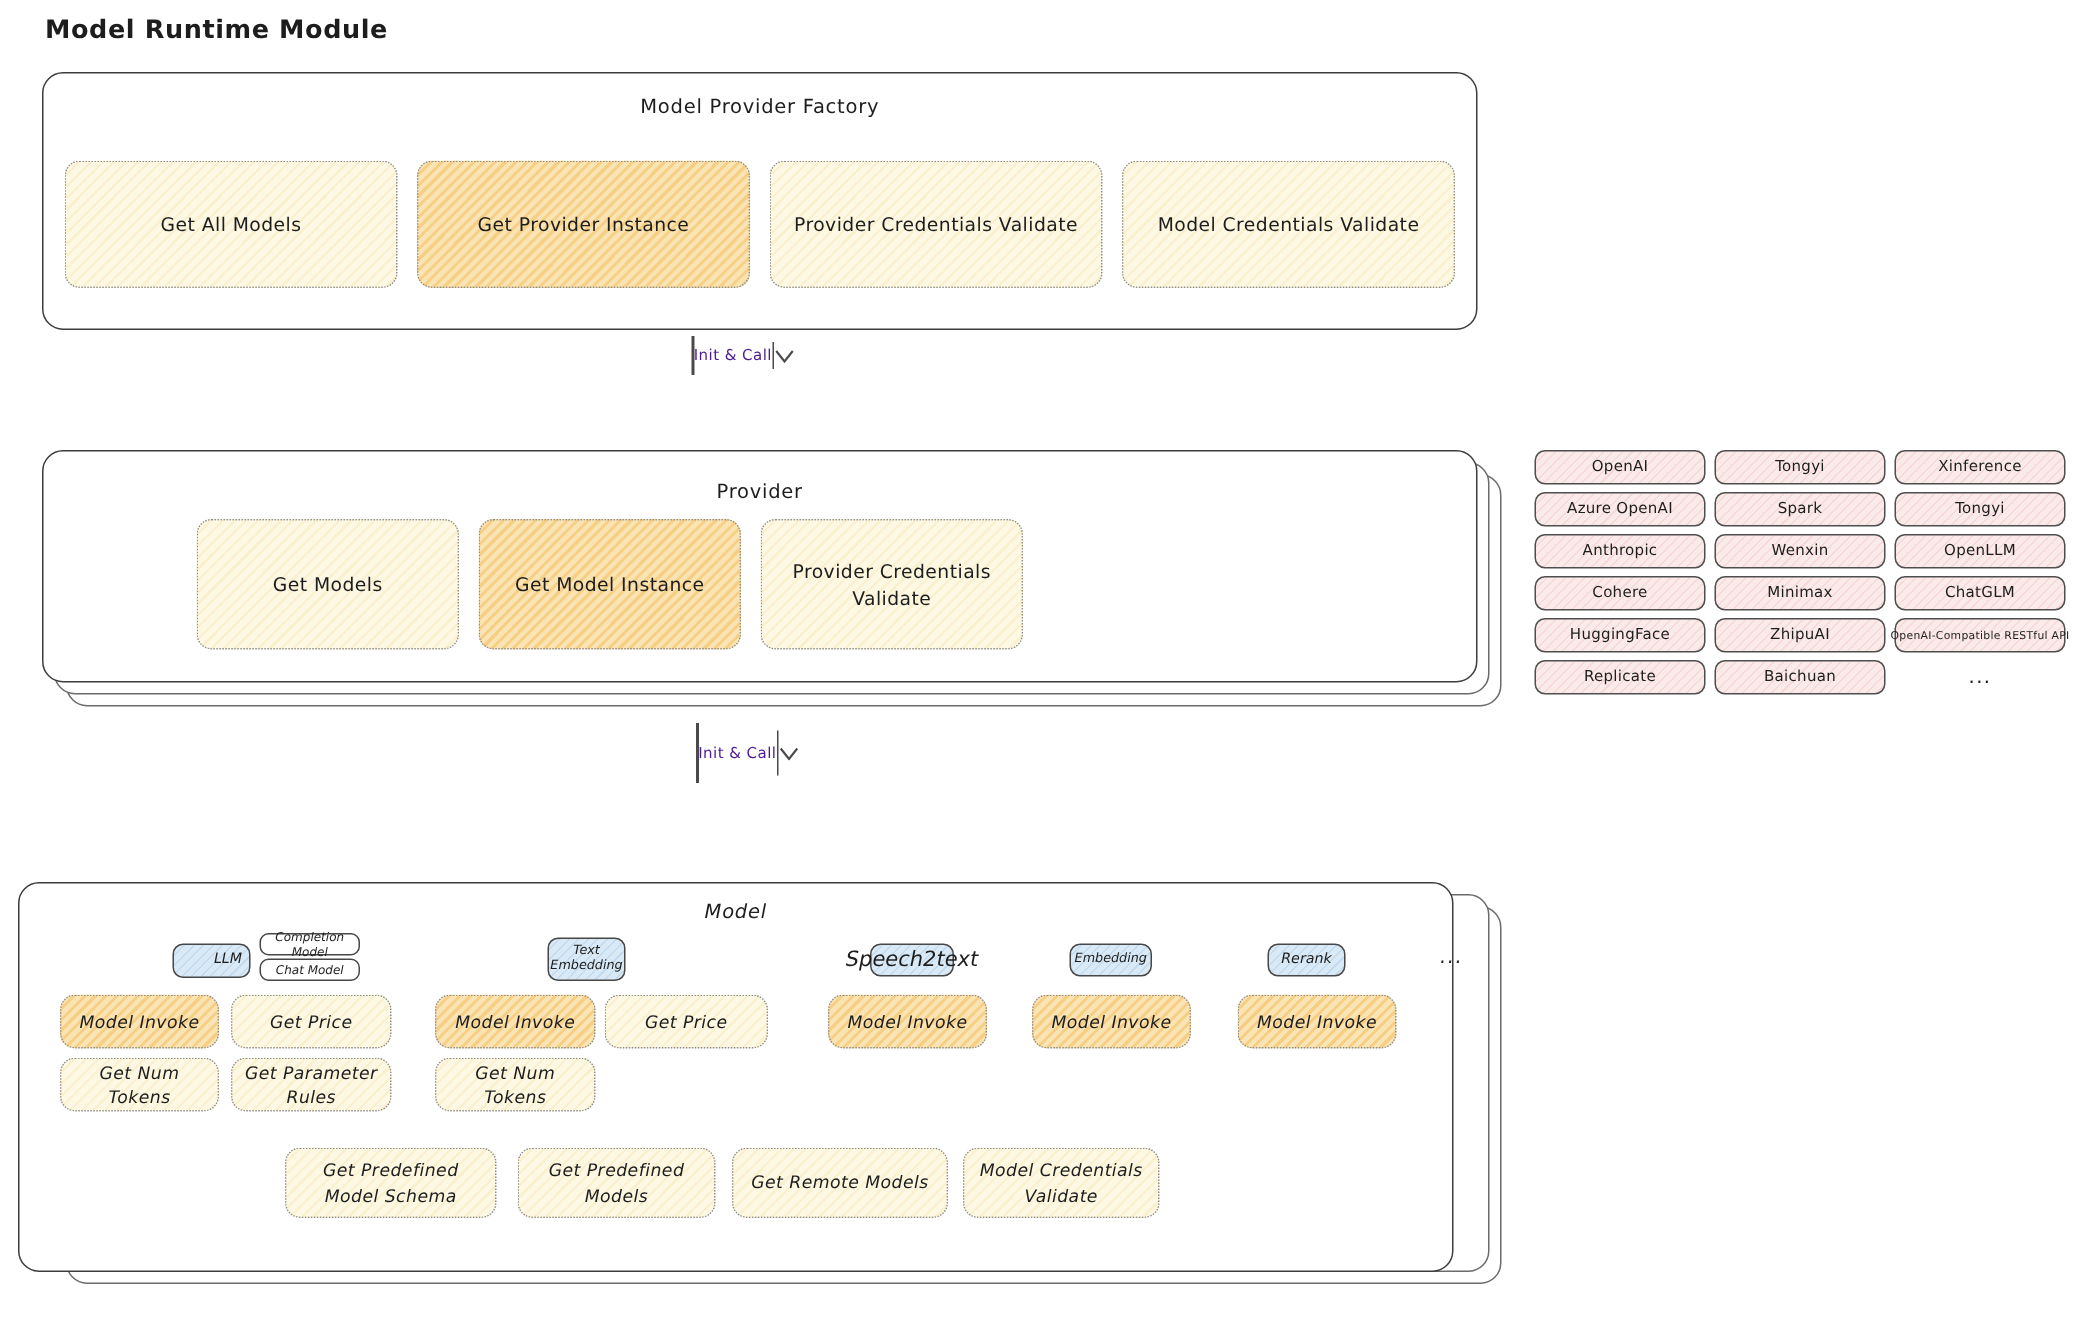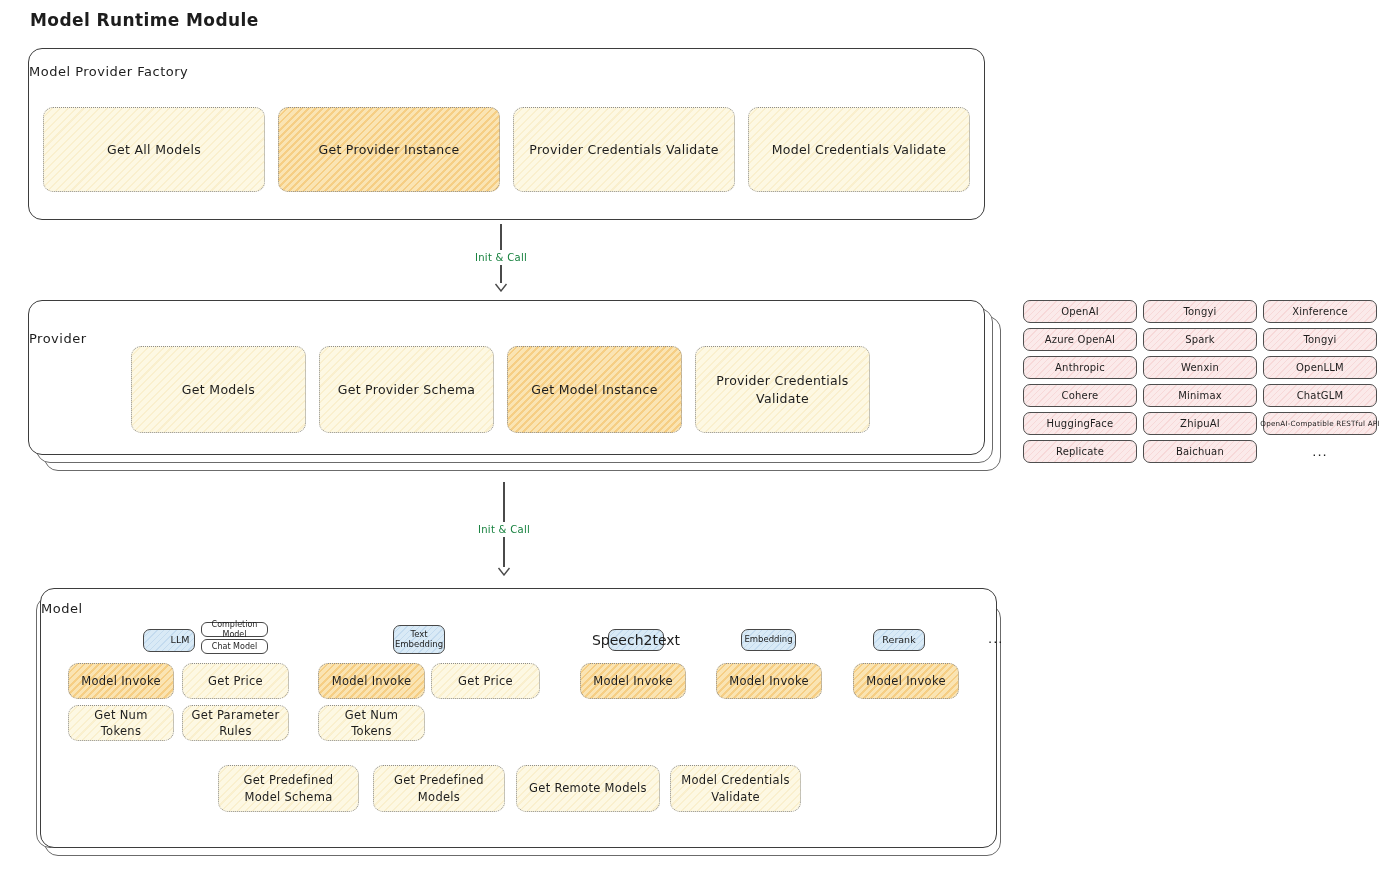--- a/index.html
+++ b/index.html
@@ -17,21 +17,21 @@
   
   .box{
     position:absolute;background:#fff;
     border:1.4px solid #3d3d3d;border-radius:14px;box-sizing:border-box;
   }
   .box-layer{
     position:absolute;background:#fff;
     border:1.3px solid #6b6b6b;border-radius:14px;box-sizing:border-box;
   }
   .box-title{
-    text-align:left;font-size:13px;letter-spacing:.5px;margin-top:15px;
+    text-align:center;font-size:13px;letter-spacing:.5px;margin-top:15px;
   }
 
   
   .btn{
     display:flex;align-items:center;justify-content:center;text-align:center;
     border:1.5px dotted #8d8d8d;border-radius:10px;box-sizing:border-box;
     font-size:12.5px;line-height:1.4;letter-spacing:.3px;padding:3px 6px;
   }
   .yellow{
     background-color:#fdf8e3;
@@ -40,22 +40,22 @@
   .orange{
     background-color:#f9e0a8;
     background-image:repeating-linear-gradient(135deg,rgba(238,166,50,.30) 0 2px,rgba(255,255,255,.12) 2px 5px);
   }
 
   .hrow{position:absolute;display:flex;gap:13px;}
   .hrow .btn{flex:1;}
 
   
   .arrow{
-    position:absolute;display:flex;flex-direction:column;align-items:center;
-    width:80px;color:#15803d;
+    position:absolute;display:flex;flex-direction:row;align-items:center;
+    width:80px;color:#4c1d95;
   }
   .arrow .line{width:1.5px;background:#4a4a4a;}
   .arrow .lbl{font-size:10px;letter-spacing:.3px;padding:2px 0;white-space:nowrap;}
 
   
   .chips{
     position:absolute;left:1023px;top:300px;
     display:grid;grid-template-columns:repeat(3,114px);gap:5px 6px;
   }
   .chip{
@@ -110,24 +110,23 @@
     <div class="lbl">Init &amp; Call</div>
     <div class="line" style="height:18px;"></div>
     <svg width="14" height="9">
       <polyline points="1.5,1 7,8 12.5,1" fill="none" stroke="#4a4a4a" stroke-width="1.4"></polyline>
     </svg>
   </div>
 
   <div class="box-layer" style="left:44px;top:316px;width:957px;height:155px;"></div>
   <div class="box-layer" style="left:36px;top:308px;width:957px;height:155px;"></div>
   <div class="box" style="left:28px;top:300px;width:957px;height:155px;">
-    <div class="box-title" style="margin-top:30px;">Provider</div>
+    <div class="box-title" style="margin-top:20px;">Provider</div>
     <div class="hrow" style="left:102px;top:45px;height:87px;">
       <div class="btn yellow" style="width:175px;flex:none;">Get Models</div>
-      <div class="btn yellow" style="width:175px;flex:none;">Get Provider Schema</div>
       <div class="btn orange" style="width:175px;flex:none;">Get Model Instance</div>
       <div class="btn yellow" style="width:175px;flex:none;">Provider Credentials Validate</div>
     </div>
   </div>
 
   <div class="chips">
     <div class="chip">OpenAI</div>
     <div class="chip">Tongyi</div>
     <div class="chip">Xinference</div>
     <div class="chip">Azure OpenAI</div>
@@ -151,21 +150,21 @@
     <div class="line" style="height:40px;"></div>
     <div class="lbl">Init &amp; Call</div>
     <div class="line" style="height:30px;"></div>
     <svg width="14" height="9">
       <polyline points="1.5,1 7,8 12.5,1" fill="none" stroke="#4a4a4a" stroke-width="1.4"></polyline>
     </svg>
   </div>
 
   <div class="box-layer" style="left:44px;top:604px;width:957px;height:252px;"></div>
   <div class="box-layer" style="left:36px;top:596px;width:957px;height:252px;"></div>
-  <div class="box" style="left:40px;top:588px;width:957px;height:260px;">
+  <div class="box" style="left:12px;top:588px;width:957px;height:260px;font-style:italic;">
     <div class="box-title" style="margin-top:12px;">Model</div>
 
     <div class="tab tab-blue" style="left:102px;top:40px;width:52px;height:23px;padding-left:22px;">LLM</div>
     <div class="tab tab-white" style="left:160px;top:33px;width:67px;height:15px;">Completion Model</div>
     <div class="tab tab-white" style="left:160px;top:50px;width:67px;height:15px;">Chat Model</div>
     <div class="tab tab-blue" style="left:352px;top:36px;width:52px;height:29px;font-size:8.5px;padding:0 18px;">Text Embedding</div>
     <div class="tab tab-blue" style="left:567px;top:40px;width:56px;height:22px;font-size:14px;">Speech2text</div>
     <div class="tab tab-blue" style="left:700px;top:40px;width:55px;height:22px;font-size:8.5px;">Embedding</div>
     <div class="tab tab-blue" style="left:832px;top:40px;width:52px;height:22px;">Rerank</div>
     <div class="dots" style="left:947px;top:42px;">...</div>

